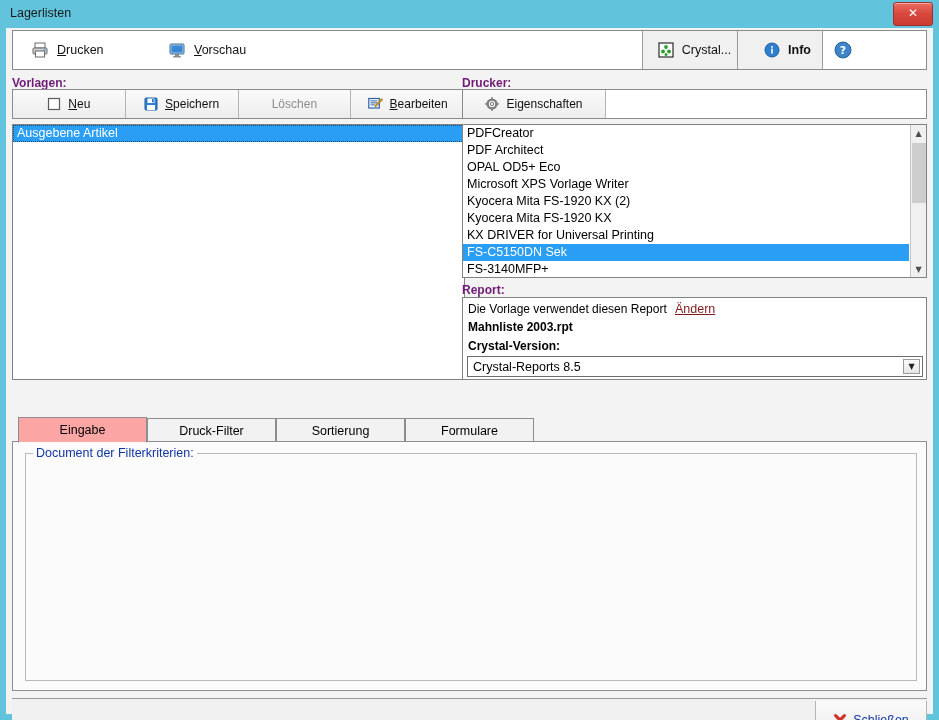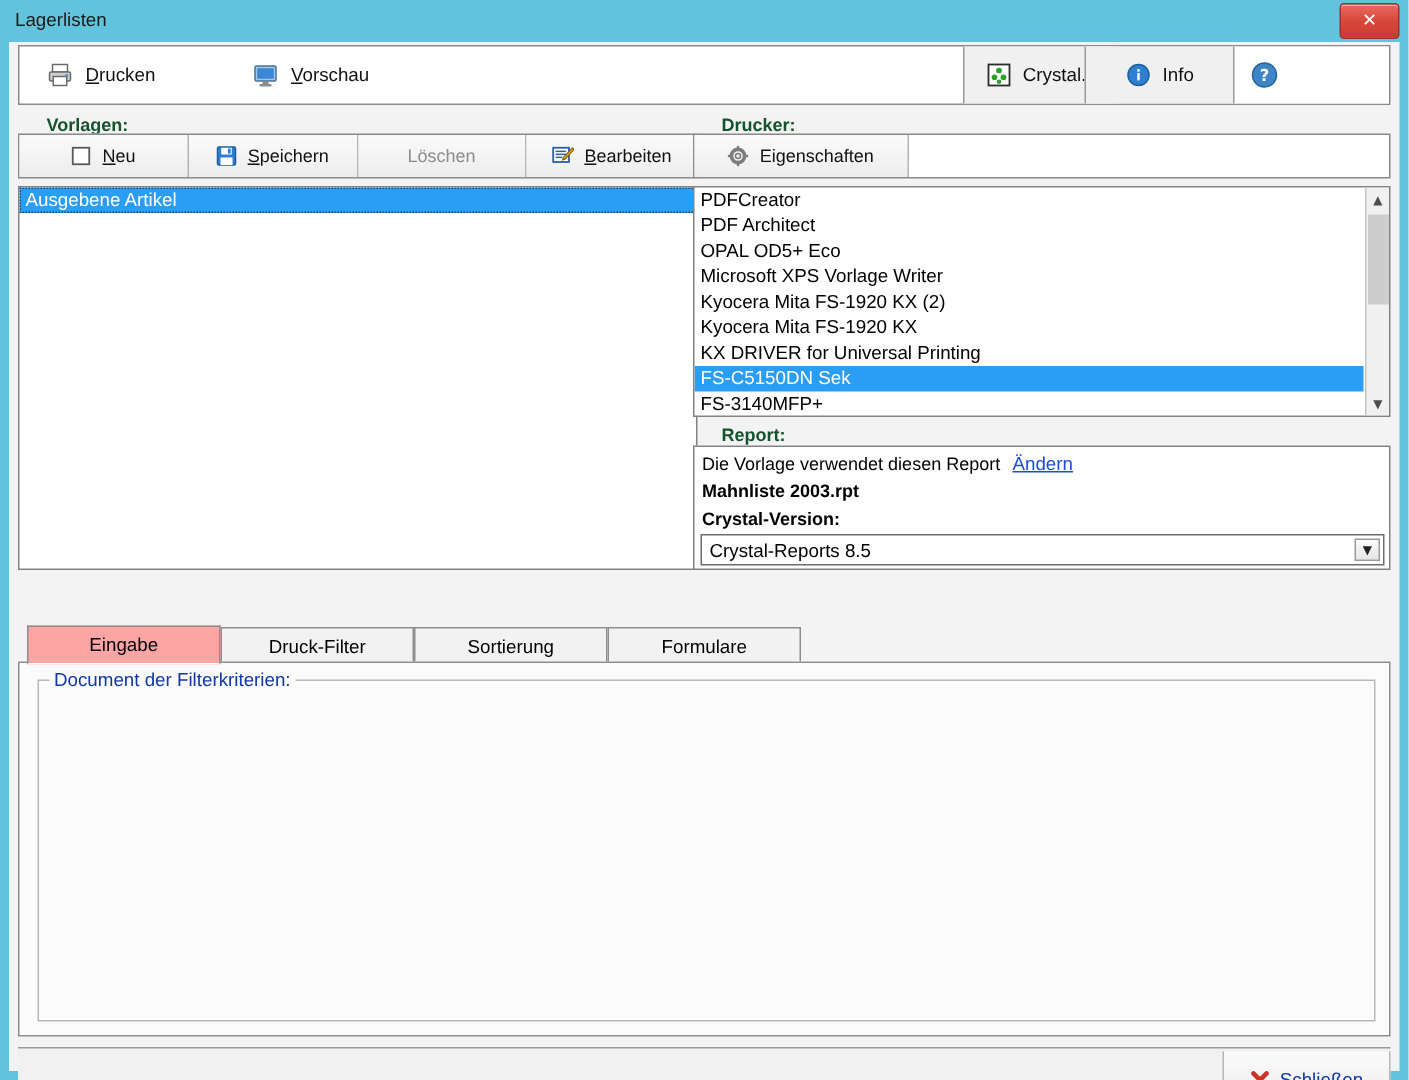--- a/index.html
+++ b/index.html
@@ -98,22 +98,21 @@
     justify-content: center;
     cursor: pointer;
     box-sizing: border-box;
   }
 
   
   .sec-label {
     position: absolute;
     font-size: 12px;
     font-weight: bold;
-    color: #14532d;
-    margin-left: 19px;
+    color: #701a75;
   }
 
   
   .btnstrip {
     position: absolute;
     background: #f0f0f0;
     border: 1px solid #8a8a8a;
     box-sizing: border-box;
     display: flex;
   }
@@ -200,21 +199,21 @@
   }
   .rp-line {
     position: absolute;
     font-size: 12px;
     white-space: nowrap;
   }
   .rp-bold { font-weight: bold; }
   .rp-link {
     position: absolute;
     font-size: 12.5px;
-    color: #1d4ed8;
+    color: #7f1d1d;
     text-decoration: underline;
     cursor: pointer;
     white-space: nowrap;
   }
   .combo {
     position: absolute;
     background: #ffffff;
     border: 1px solid #6d6d6d;
     box-sizing: border-box;
     display: flex;
@@ -369,21 +368,21 @@
             <rect x="1" y="1" width="14" height="14" fill="#fff" stroke="#2b2b2b" stroke-width="1.2"></rect>
             <circle cx="8" cy="5" r="1.9" fill="#2aa02a"></circle>
             <circle cx="5" cy="9.5" r="1.9" fill="#2aa02a"></circle>
             <circle cx="11" cy="9.5" r="1.9" fill="#2aa02a"></circle>
             <circle cx="8" cy="12.5" r="1.5" fill="#2aa02a"></circle>
           </svg>
         </span>
         <span class="tb-label">Crystal...</span>
       </div>
 
-      <div class="tb-right" style="right:103px; width:100px;">
+      <div class="tb-right" style="right:89px; width:100px;font-weight:bold;">
         <span class="ico">
           <svg width="16" height="16" viewBox="0 0 16 16">
             <circle cx="8" cy="8" r="7" fill="#2f7fd1" stroke="#1d5d9e" stroke-width="1"></circle>
             <rect x="7.2" y="6.6" width="1.6" height="5" fill="#fff"></rect>
             <rect x="7.2" y="4.1" width="1.6" height="1.7" fill="#fff"></rect>
           </svg>
         </span>
         <span class="tb-label">Info</span>
       </div>
 

